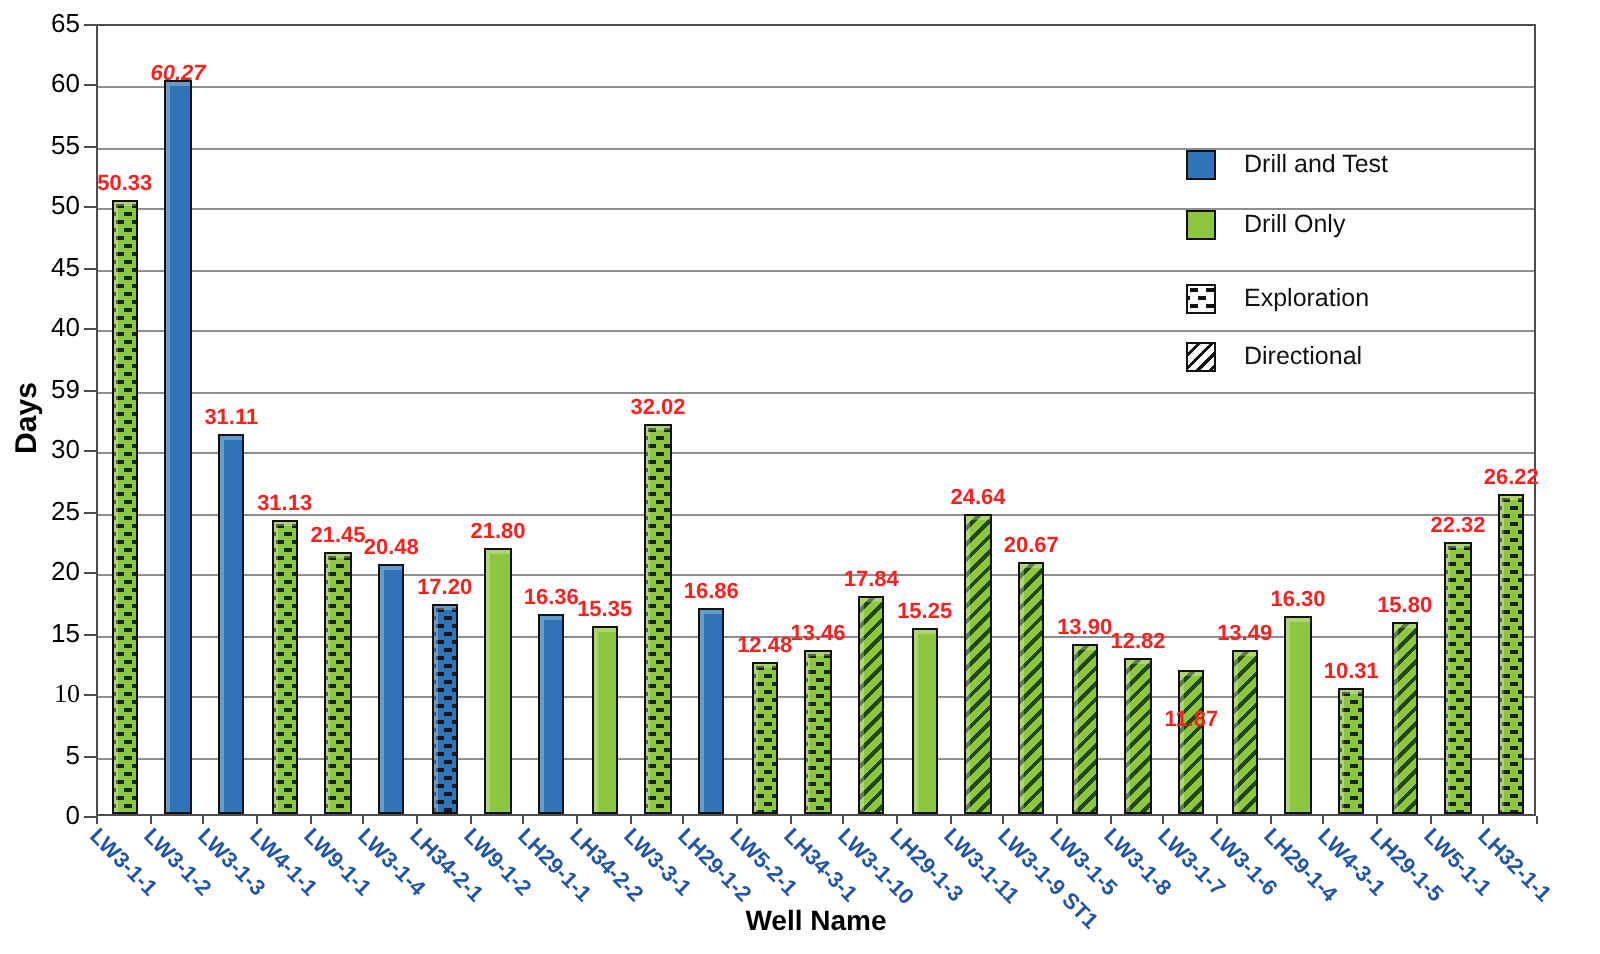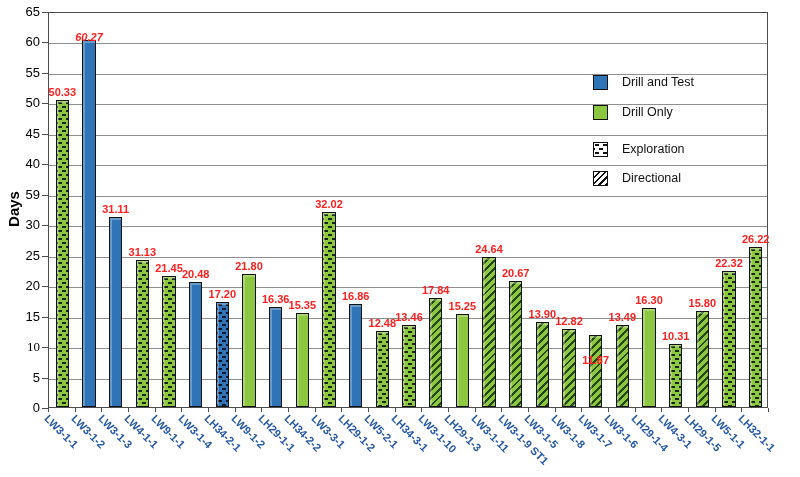--- a/index.html
+++ b/index.html
@@ -140,20 +140,21 @@
       <div class="value-label" style="left: 577px; top: 280.695px; color: rgb(255, 32, 32);">16.30</div>
       <div class="bar pat-expl" style="left: 619.917px; width: 13.5px; height: 62.8117px; background-color: rgb(141, 198, 63);"></div>
       <div class="value-label" style="left: 603.667px; top: 317.188px; color: rgb(255, 32, 32);">10.31</div>
       <div class="bar pat-diag" style="left: 646.583px; width: 13.5px; height: 96.2585px; background-color: rgb(141, 198, 63);"></div>
       <div class="value-label" style="left: 630.333px; top: 283.742px; color: rgb(255, 32, 32);">15.80</div>
       <div class="bar pat-expl" style="left: 673.25px; width: 13.5px; height: 135.98px; background-color: rgb(141, 198, 63);"></div>
       <div class="value-label" style="left: 657px; top: 244.02px; color: rgb(255, 32, 32);">22.32</div>
       <div class="bar pat-expl" style="left: 699.917px; width: 13.5px; height: 159.74px; background-color: rgb(141, 198, 63);"></div>
       <div class="value-label" style="left: 683.667px; top: 220.26px; color: rgb(255, 32, 32);">26.22</div>
     </div>
+  <div id="x-title">Well Name</div>
 <div class="y-tick" style="top: 408px;"></div>
     <div class="y-tick-label" style="top: 400px;">0</div>
     <div class="y-tick" style="top: 377.538px;"></div>
     <div class="y-tick-label" style="top: 369.538px;">5</div>
     <div class="y-tick" style="top: 347.077px;"></div>
     <div class="y-tick-label" style="top: 339.077px; font-family: Liberation Serif, serif;">10</div>
     <div class="y-tick" style="top: 316.615px;"></div>
     <div class="y-tick-label" style="top: 308.615px;">15</div>
     <div class="y-tick" style="top: 286.154px;"></div>
     <div class="y-tick-label" style="top: 278.154px;">20</div>

